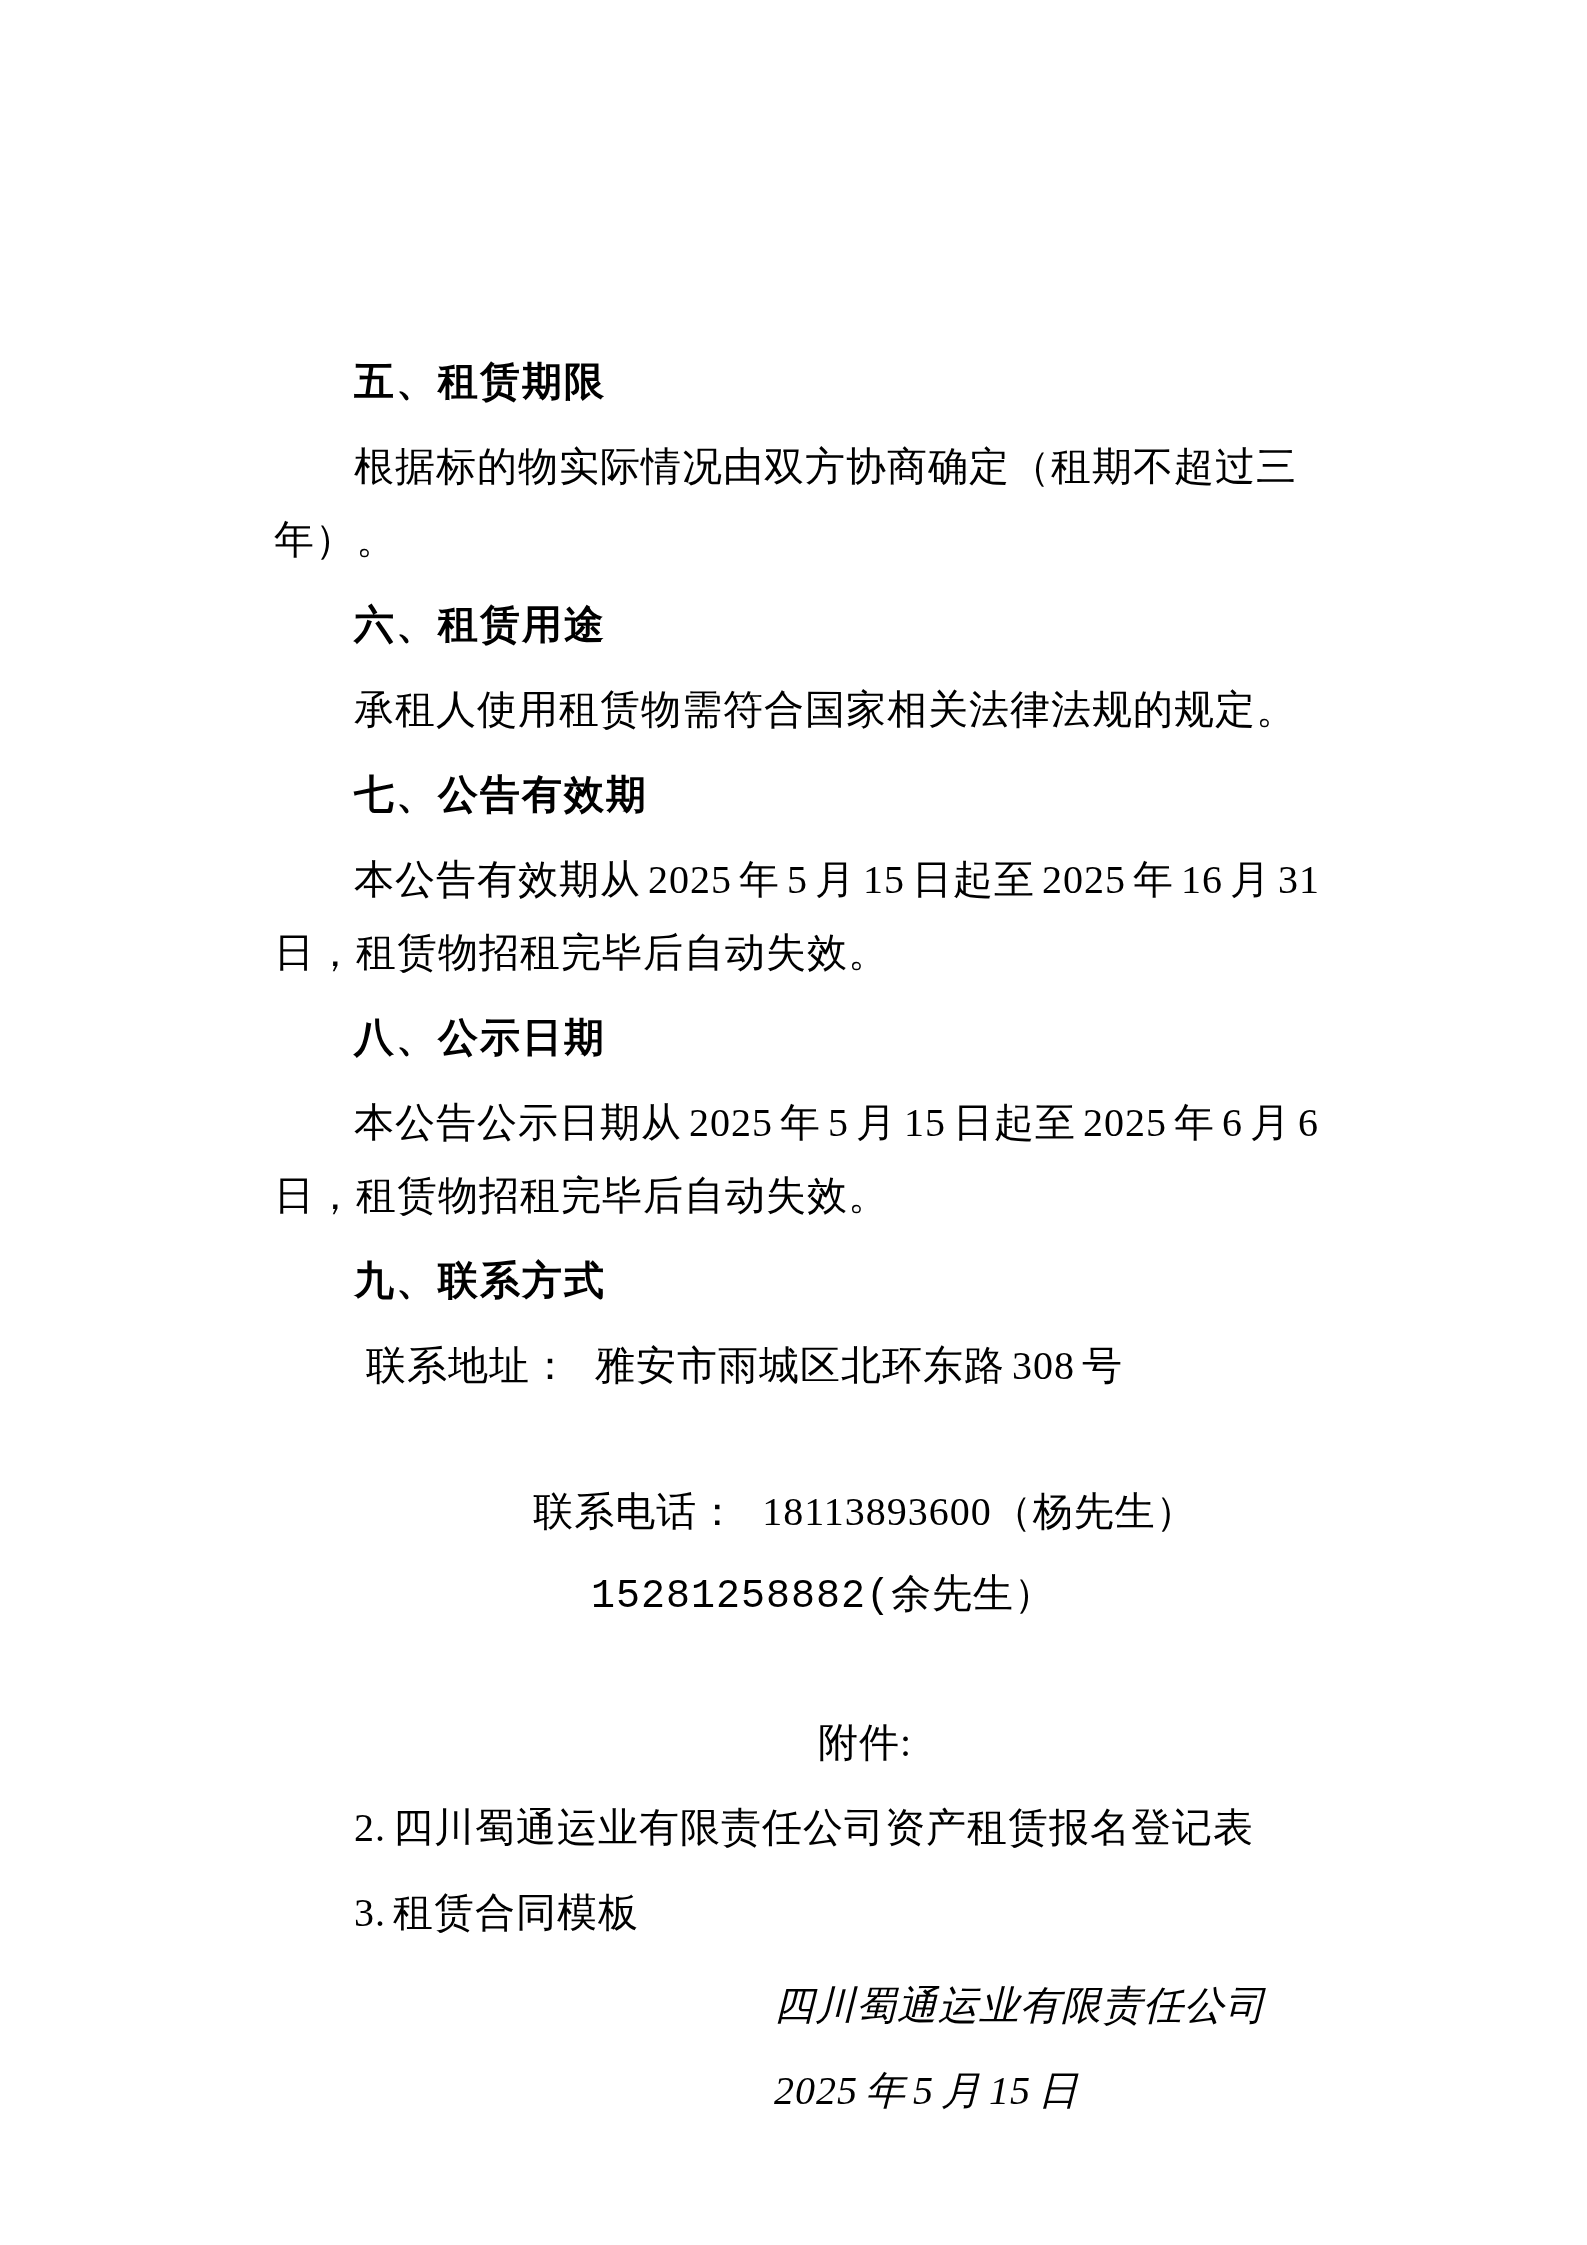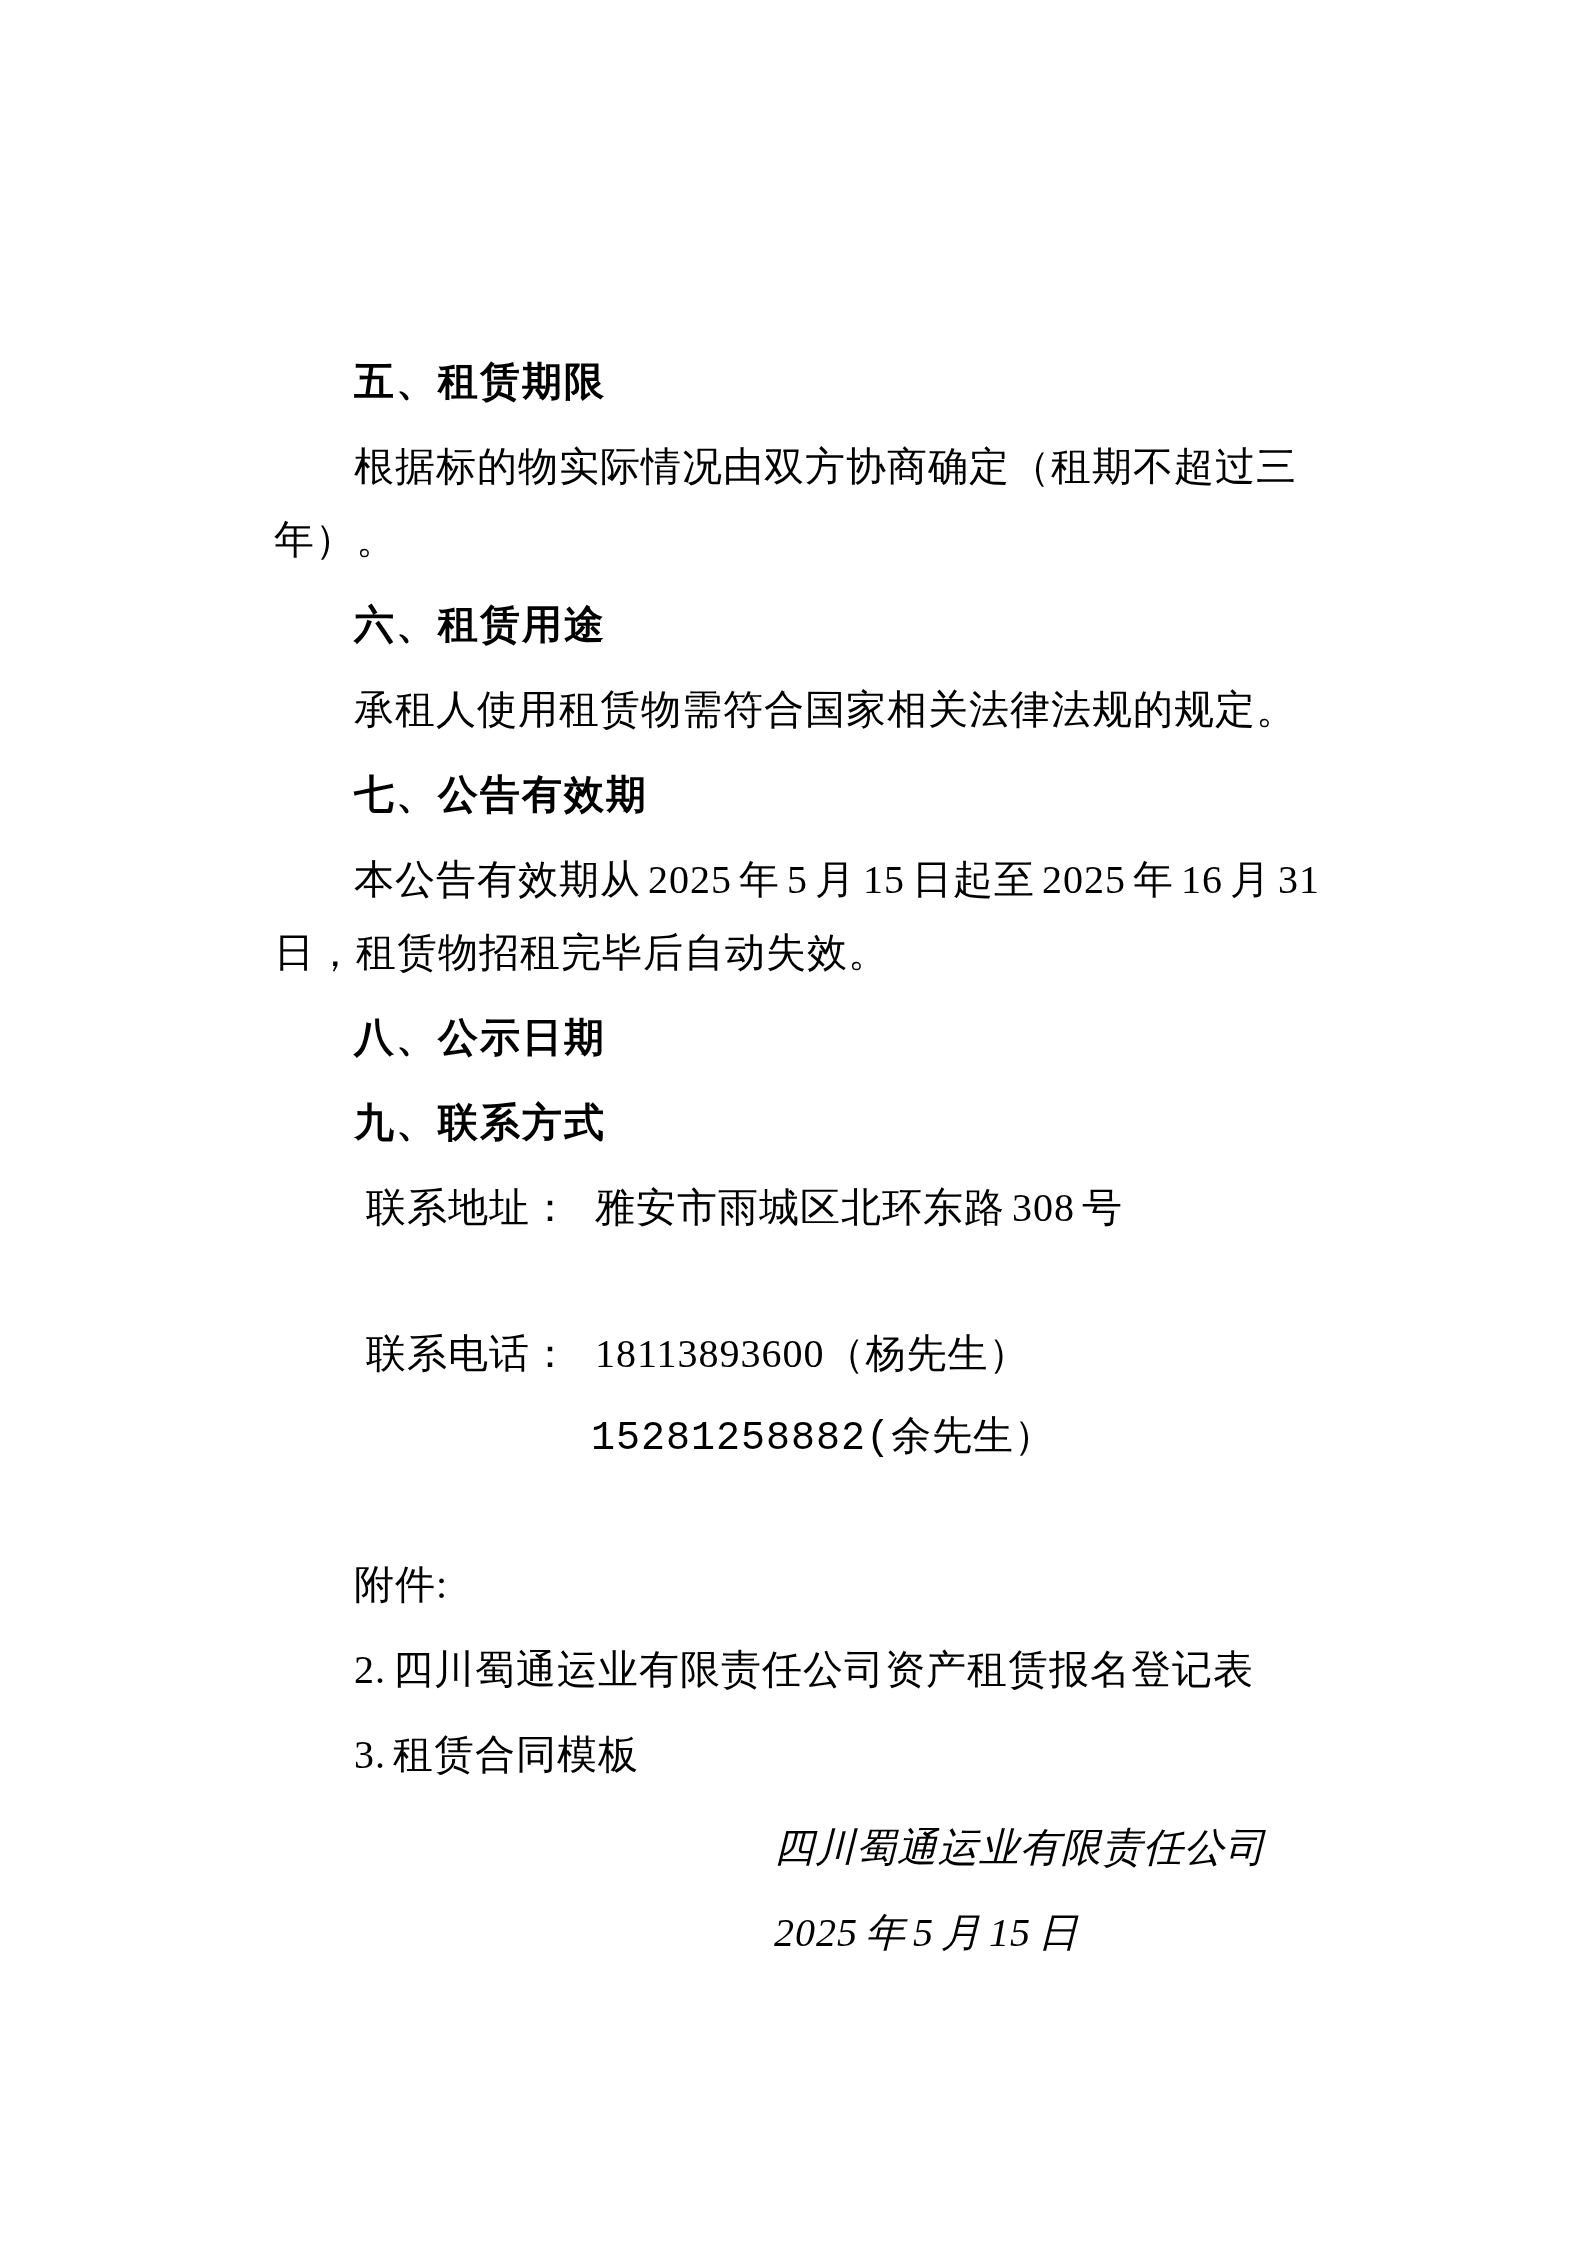--- a/index.html
+++ b/index.html
@@ -28,20 +28,21 @@
     font-size: 40px;
     line-height: 73px;
     text-indent: 2em;
     letter-spacing: 2px;
   }
   .para {
     text-indent: 2em;
   }
   .gap-above {
     margin-top: 73px;
+    text-align: center;
   }
   .phone2 {
     text-indent: 0;
     padding-left: 305px;
     font-family: Liberation Mono, monospace;
   }
   .signature {
     margin: 20px 110px 0 auto;
     width: max-content;
     text-align: left;
@@ -60,20 +61,21 @@
     <h2 class="hd">五、租赁期限</h2>
     <p class="para">根据标的物实际情况由双方协商确定（租期不超过三年）。</p>
 
     <h2 class="hd">六、租赁用途</h2>
     <p class="para">承租人使用租赁物需符合国家相关法律法规的规定。</p>
 
     <h2 class="hd">七、公告有效期</h2>
     <p class="para">本公告有效期从 2025 年 5 月 15 日起至 2025 年 16 月 31 日，租赁物招租完毕后自动失效。</p>
 
     <h2 class="hd">八、公示日期</h2>
+    <p class="para">本公告公示日期从 2025 年 5 月 15 日起至 2025 年 6 月 6 日，租赁物招租完毕后自动失效。</p>
 
     <h2 class="hd">九、联系方式</h2>
 
     <p class="para"><span>联系地址：</span><span>雅安市雨城区北环东路 308 号</span></p>
 
     <p class="para gap-above"><span>联系电话：</span><span>18113893600（杨先生）</span></p>
 
     <p class="para phone2"><span>15281258882(余先生）</span></p>
 
     <p class="para gap-above">附件:</p>

